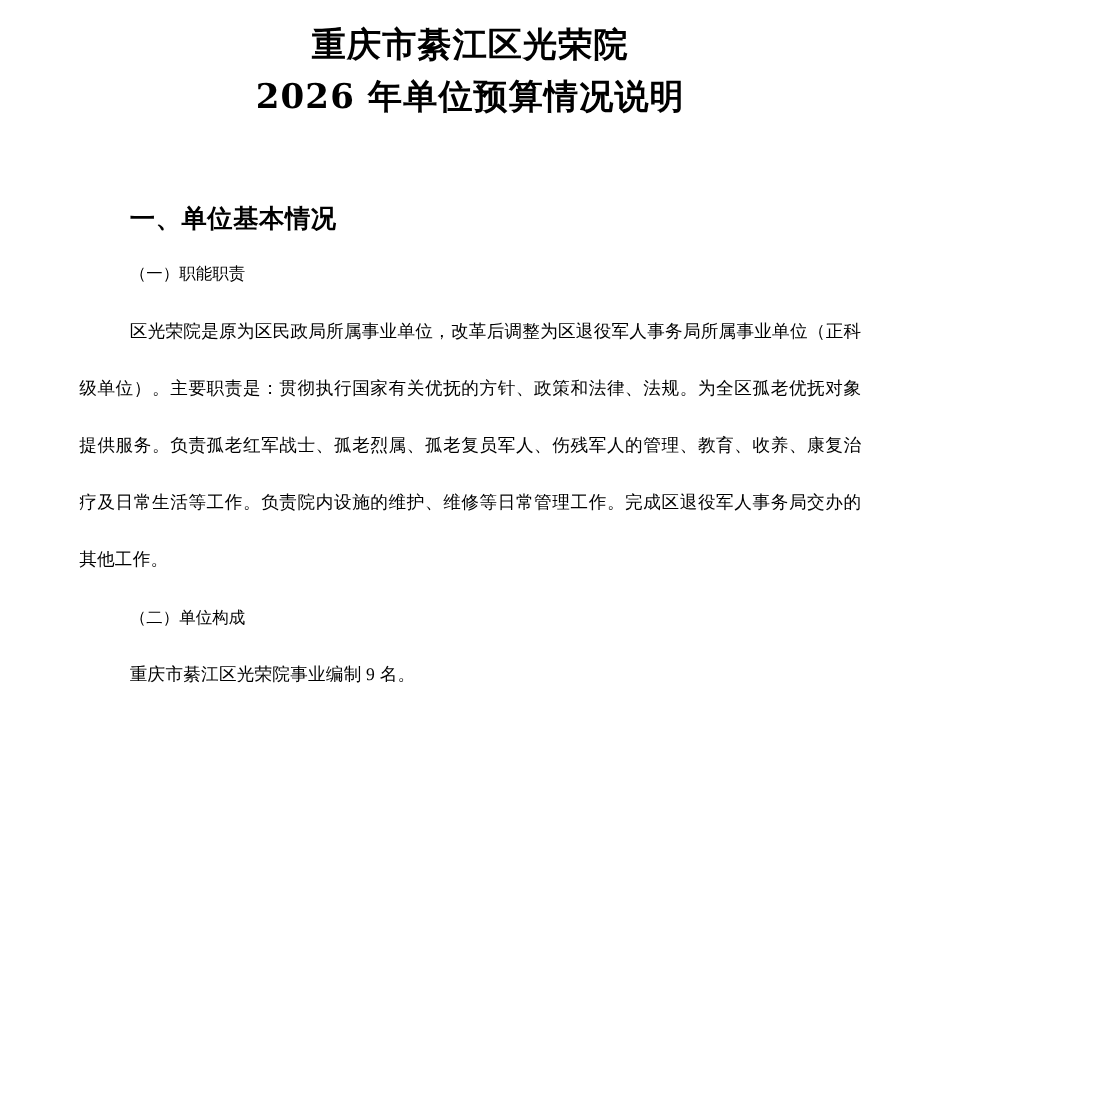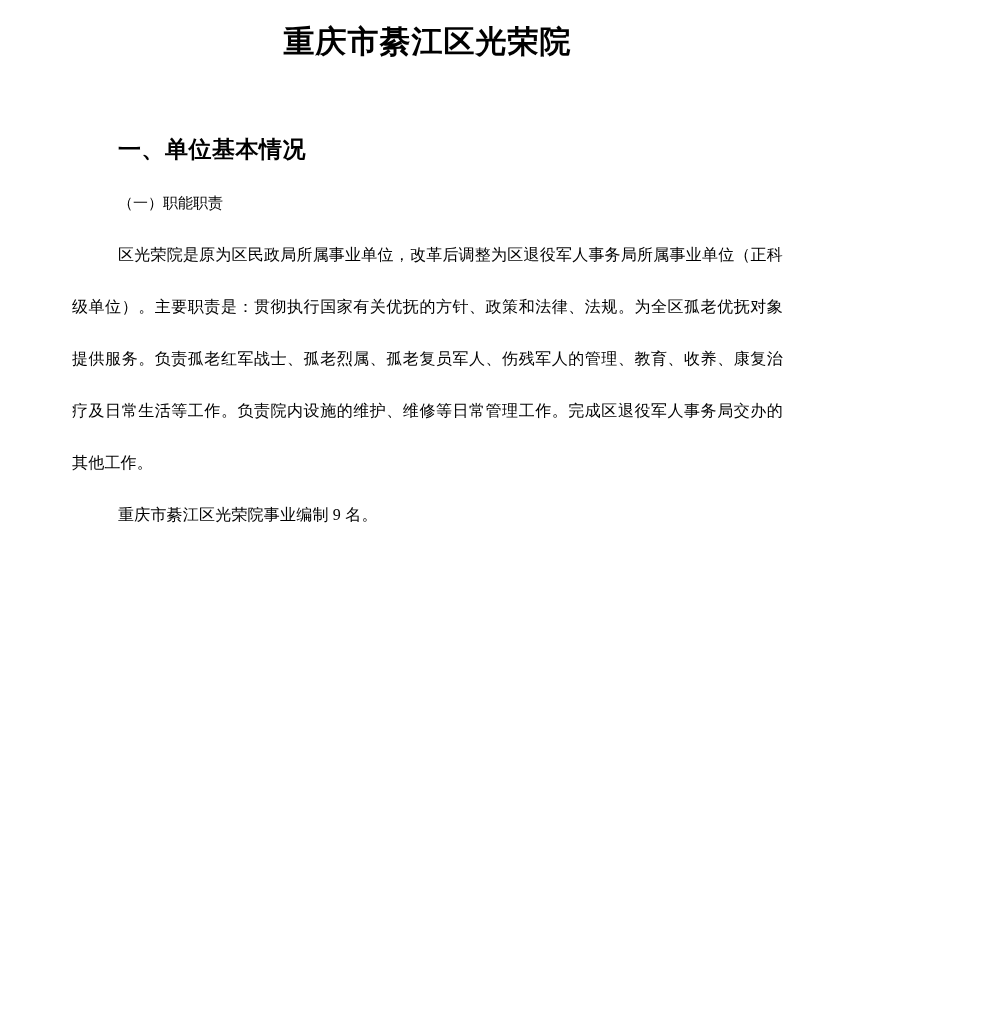--- a/index.html
+++ b/index.html
@@ -30,21 +30,21 @@
     letter-spacing: 1px;
     margin: 0;
   }
   .doc-title .line {
     display: block;
   }
   .title-gap {
     height: 60px;
   }
   .section-heading {
-    font-family: Liberation Mono, monospace;
+    font-family: Liberation Sans, sans-serif;
     font-weight: bold;
     font-size: 23px;
     line-height: 52px;
     text-indent: 46px;
     margin: 0;
     letter-spacing: 0.5px;
   }
   .para {
     font-size: 16px;
     line-height: 52px;
@@ -61,28 +61,30 @@
     margin: 0;
   }
 </style>
 </head>
 <body>
 
 <div class="page">
 
   <h1 class="doc-title">
     <span class="line">重庆市綦江区光荣院</span>
+    <span class="line">2026 年单位预算情况说明</span>
   </h1>
 
   <div class="title-gap"></div>
 
   <h2 class="section-heading">一、单位基本情况</h2>
 
   <p class="sub-heading">（一）职能职责</p>
 
   <p class="para">区光荣院是原为区民政局所属事业单位，改革后调整为区退役军人事务局所属事业单位（正科级单位）。主要职责是：贯彻执行国家有关优抚的方针、政策和法律、法规。为全区孤老优抚对象提供服务。负责孤老红军战士、孤老烈属、孤老复员军人、伤残军人的管理、教育、收养、康复治疗及日常生活等工作。负责院内设施的维护、维修等日常管理工作。完成区退役军人事务局交办的其他工作。</p>
 
+  <p class="sub-heading">（二）单位构成</p>
 
   <p class="para">重庆市綦江区光荣院事业编制 9 名。</p>
 
 
 
 </div>
 
 </body></html>

